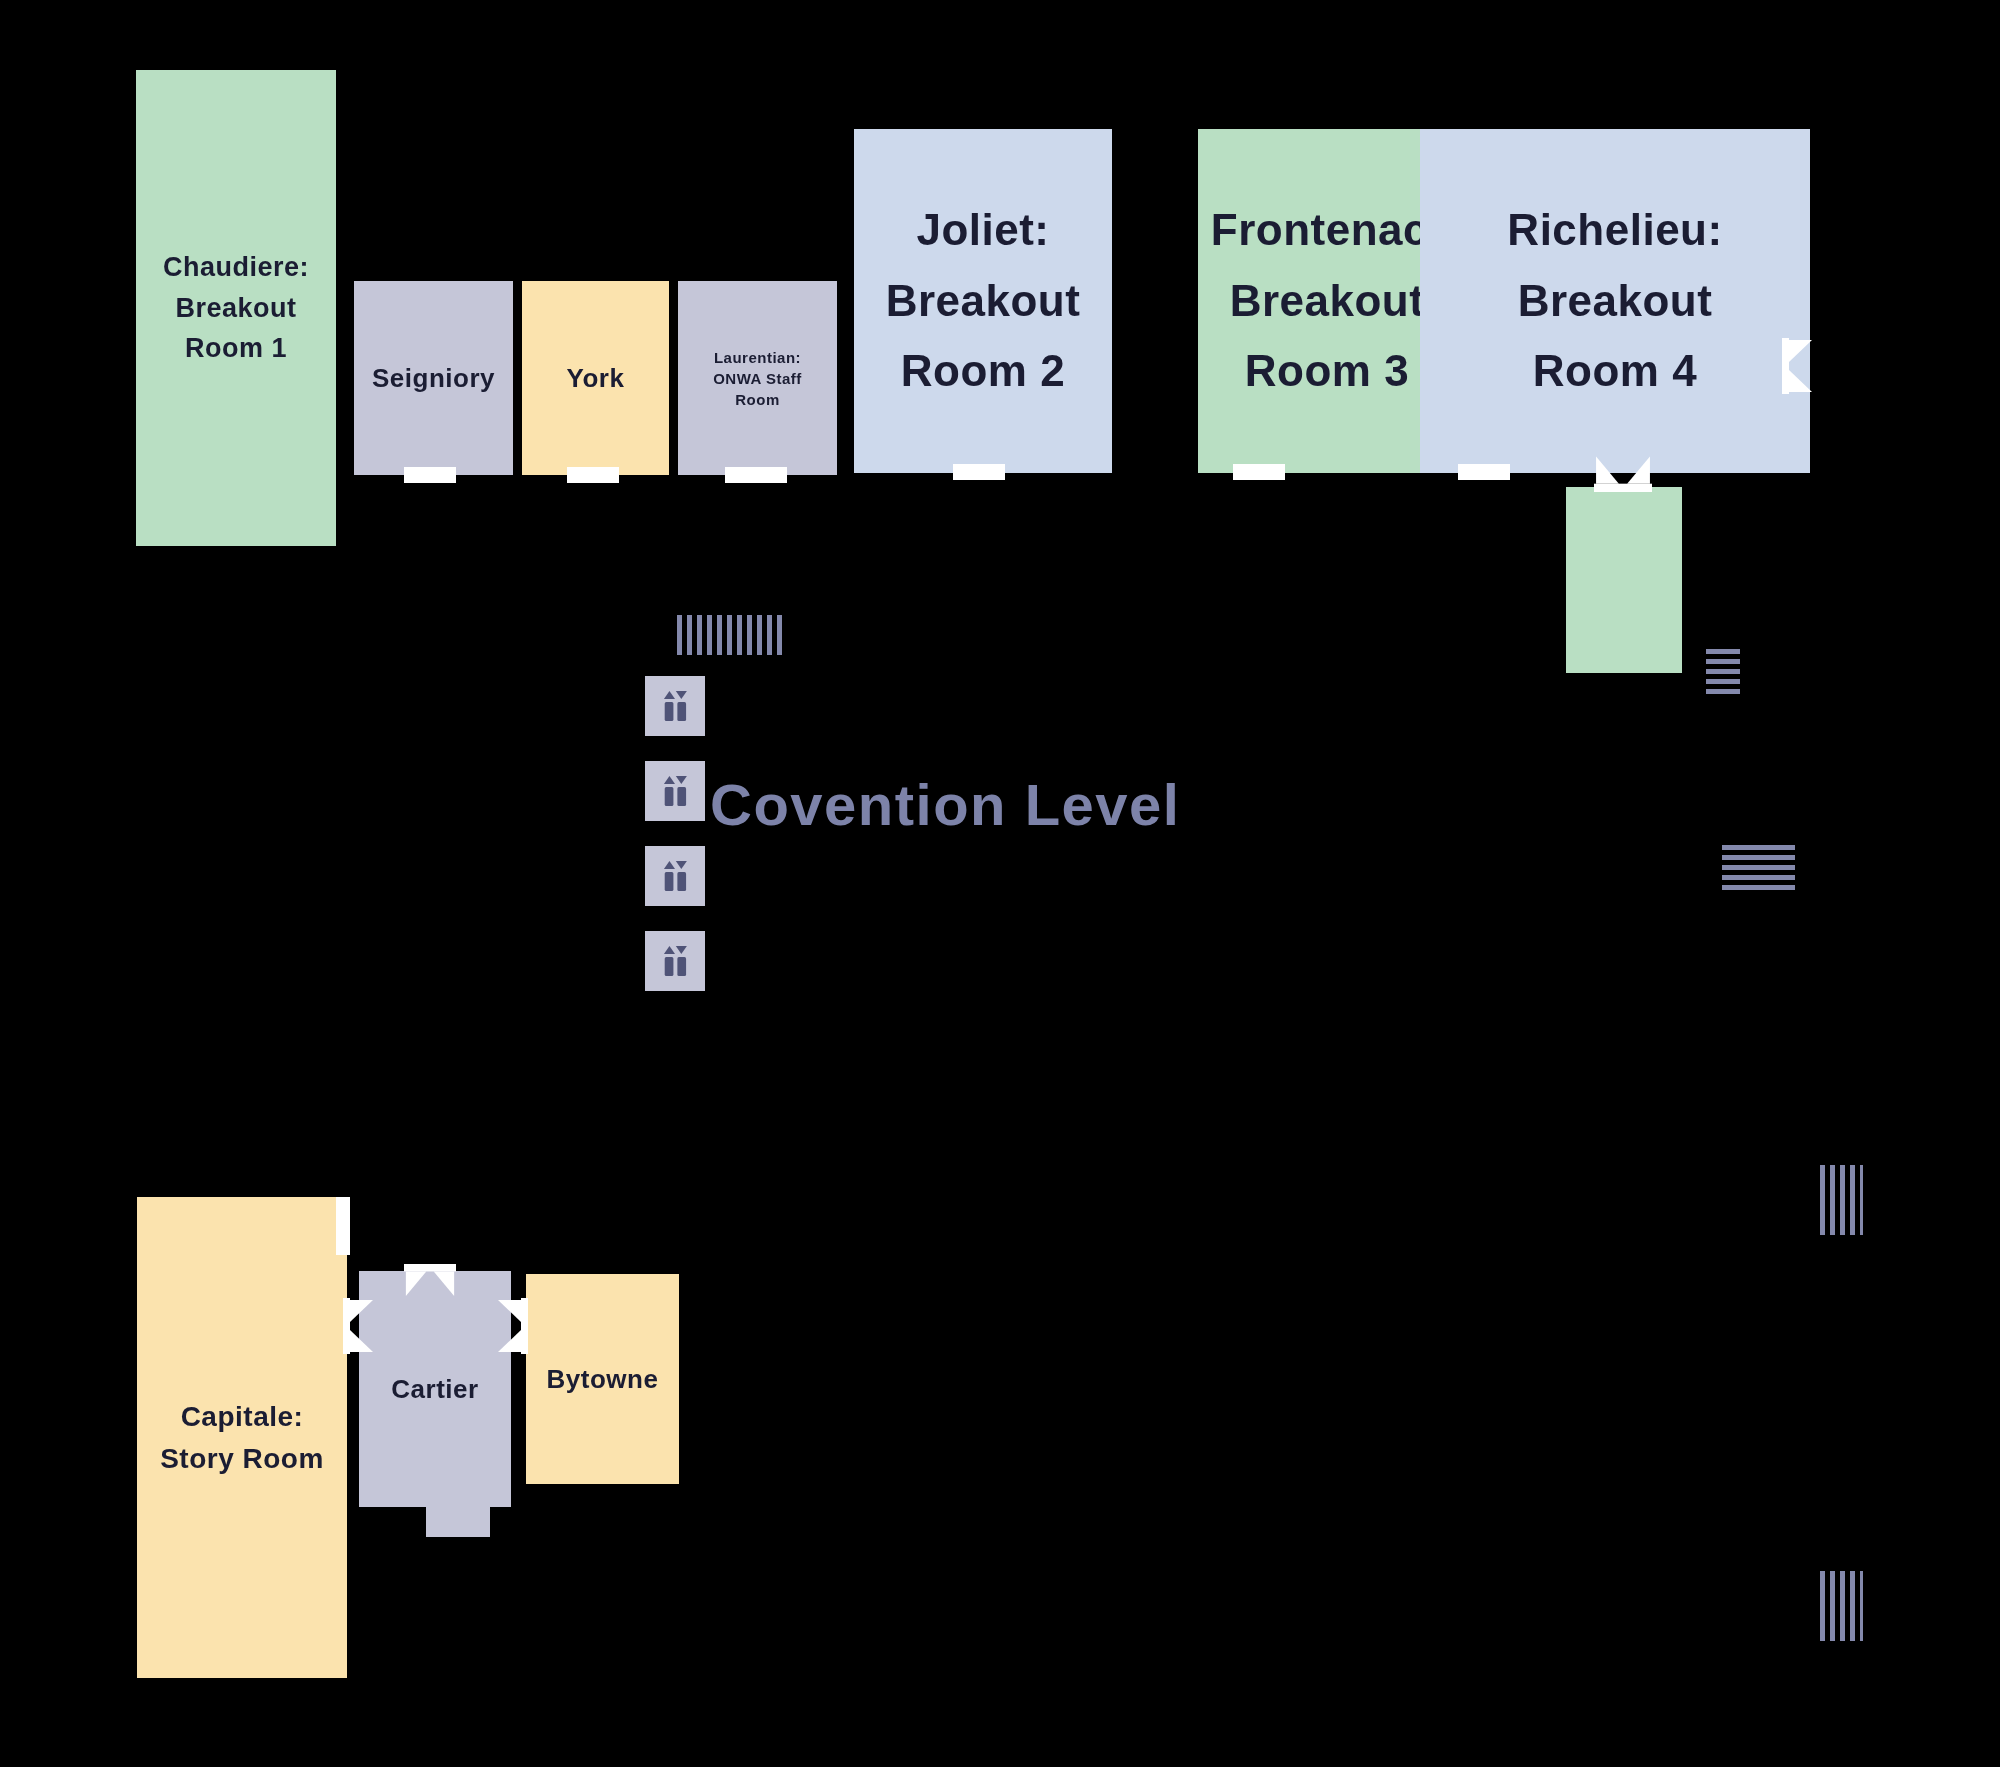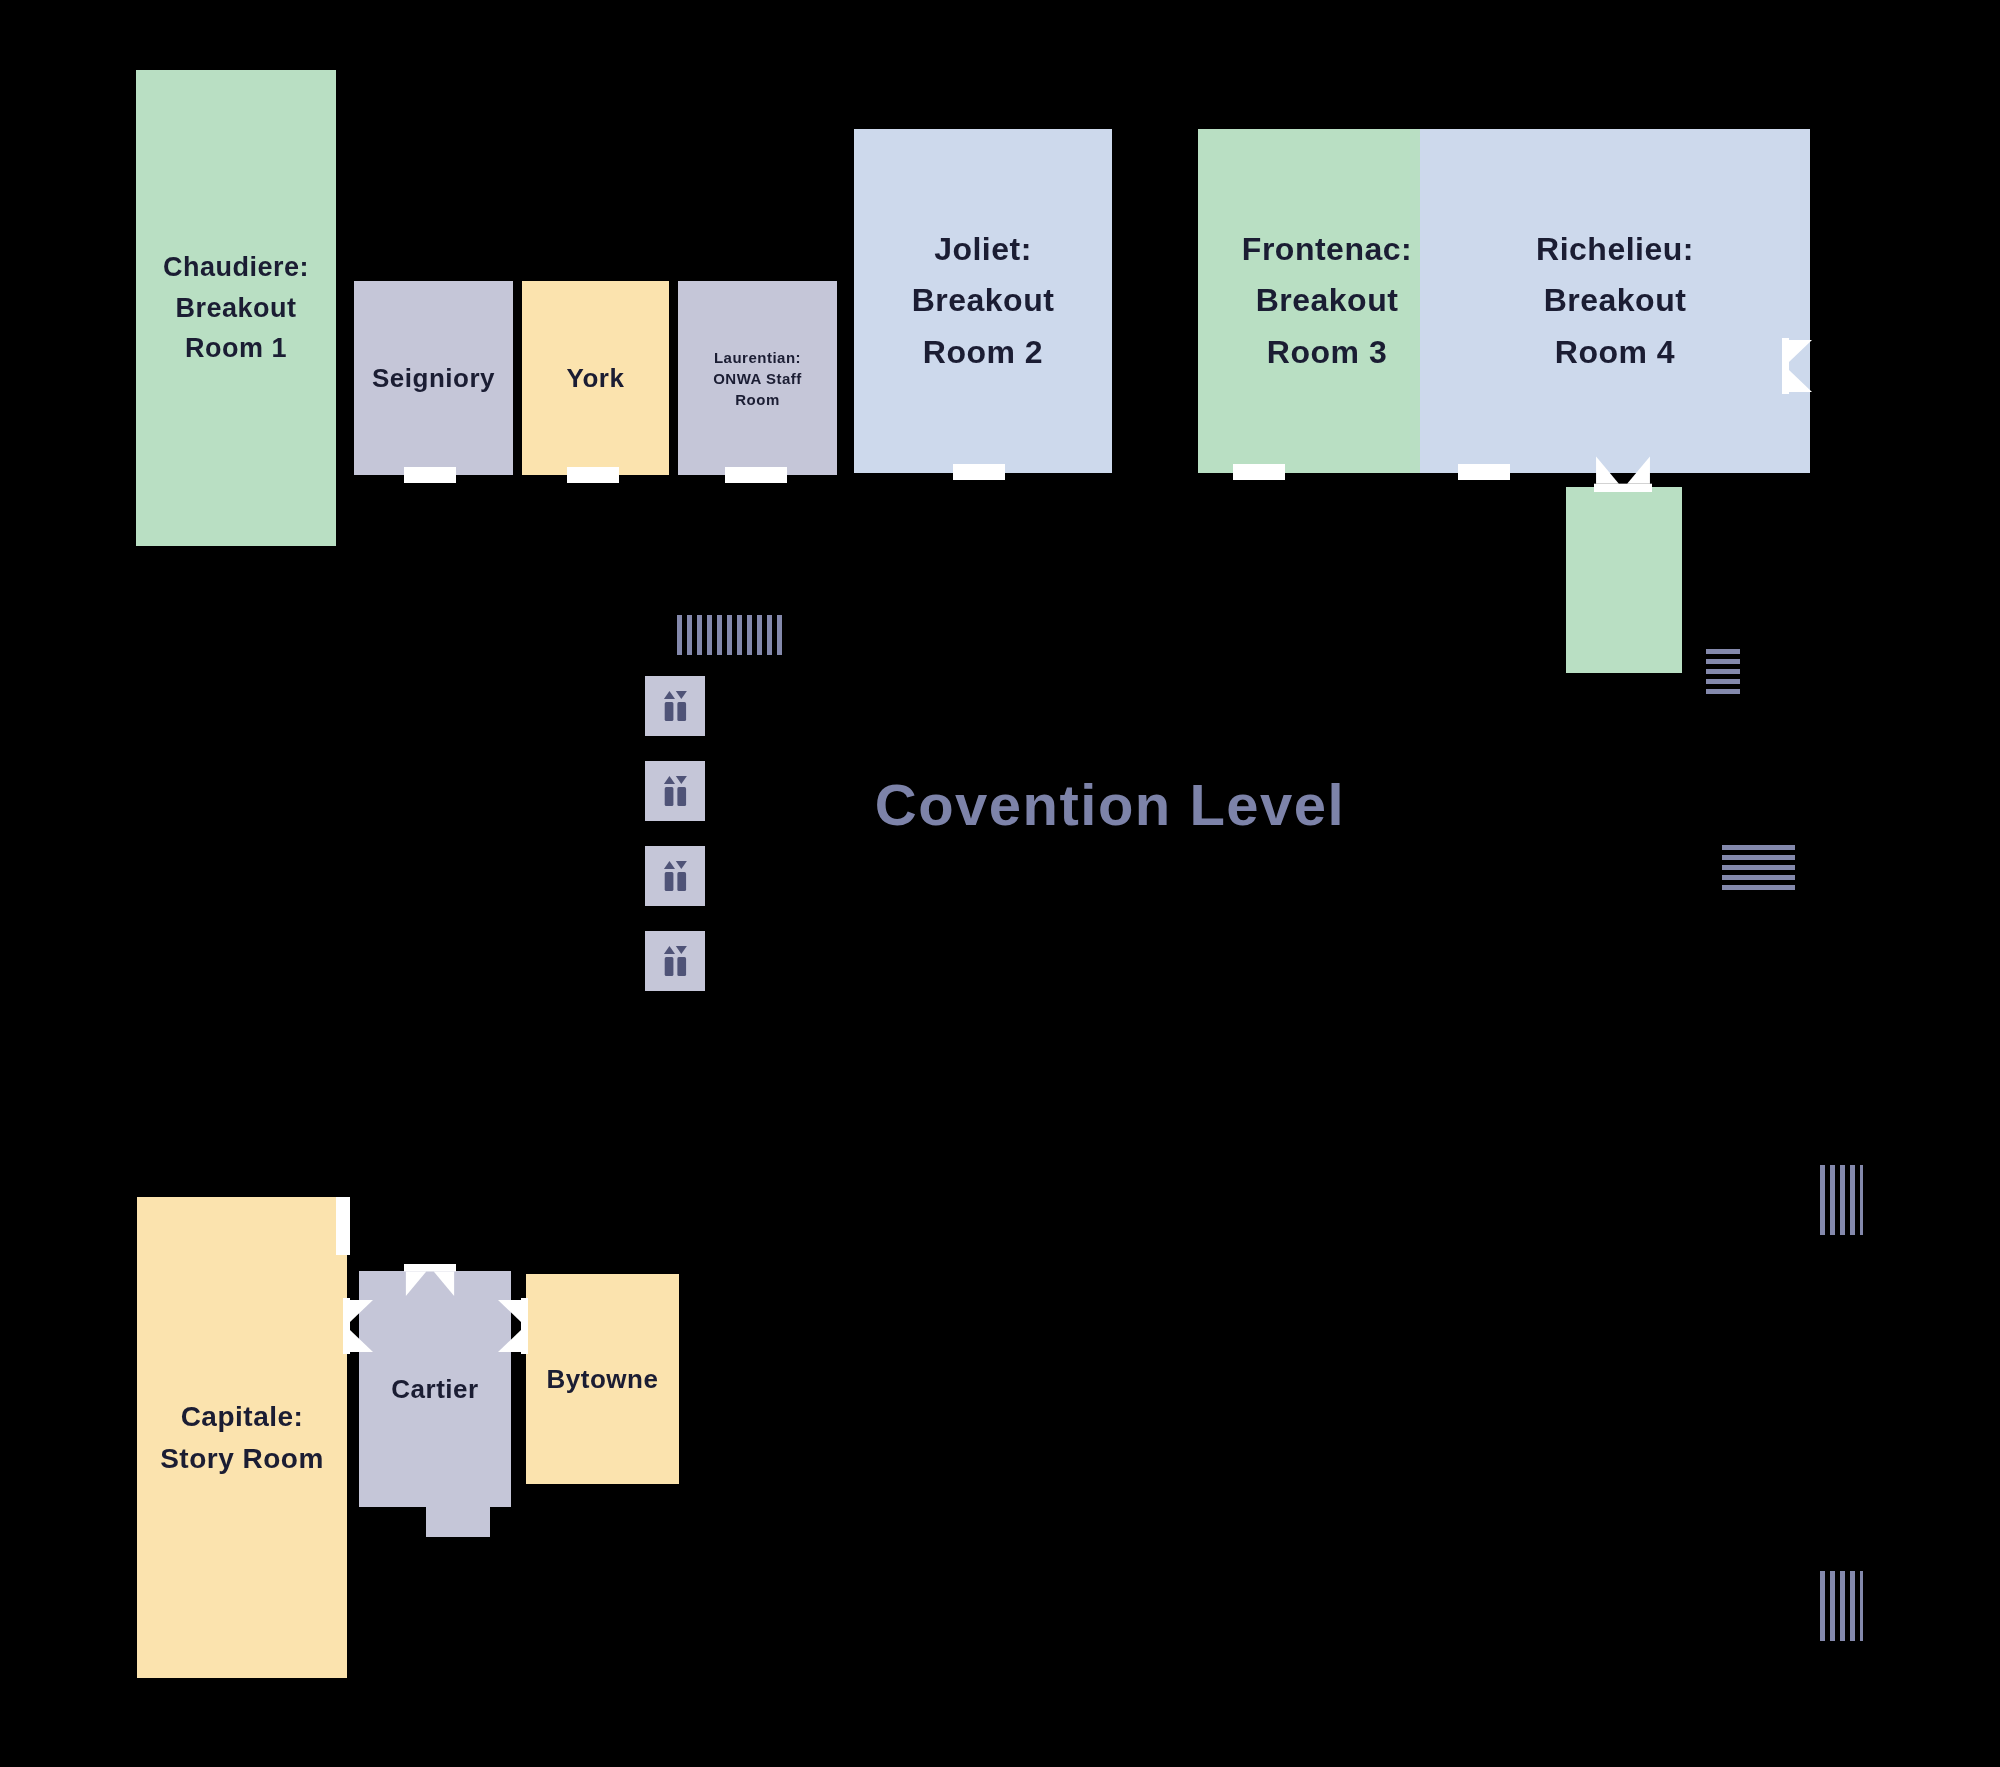--- a/index.html
+++ b/index.html
@@ -21,21 +21,21 @@
     background:var(--background);
     font-family:"Liberation Sans",sans-serif;
     overflow:hidden;
     margin-left:36px;
   }
   .room{position:absolute;display:flex;align-items:center;justify-content:center;text-align:center}
   .room-label{
     white-space:pre-line;font-weight:bold;color:var(--text);
     font-size:26px;line-height:1.5;letter-spacing:.5px;
   }
-  .room-label.lg{font-size:32px;line-height:1.6}
+  .room-label.lg{font-size:44px;line-height:1.6}
   .room-label.md{font-size:27px;line-height:1.5}
   .room-label.cap{font-size:28px;line-height:1.5}
   .room-label.sm{font-size:15px;line-height:1.4}
 
   
   .chaudiere{left:100px;top:70px;width:200px;height:476px;background:var(--green)}
   .seigniory{left:318px;top:281px;width:159px;height:194px;background:var(--lavender)}
   .york{left:486px;top:281px;width:147px;height:194px;background:var(--yellow)}
   .laurentian{left:642px;top:281px;width:159px;height:194px;background:var(--lavender)}
   .joliet{left:818px;top:129px;width:258px;height:344px;background:var(--blue)}
@@ -64,21 +64,21 @@
   .elev-icon{width:38px;height:38px;color:var(--elevator-icon)}
 
   
   .stairs{position:absolute}
   .hatch-v{background:repeating-linear-gradient(to right,var(--stairs) 0 5px,transparent 5px 10px)}
   .hatch-h{background:repeating-linear-gradient(to bottom,var(--stairs) 0 5px,transparent 5px 10px)}
 
   
   .floor-title{
     position:absolute;left:674px;top:763px;width:800px;
-    text-align:center;color:var(--title);
+    text-align:left;color:var(--title);
     font-weight:bold;font-size:58px;line-height:1.45;letter-spacing:1.5px;
   }
 </style>
 </head>
 <body>
 
 <div class="canvas">
 
   <div class="room chaudiere">
     <span class="room-label md">Chaudiere:

